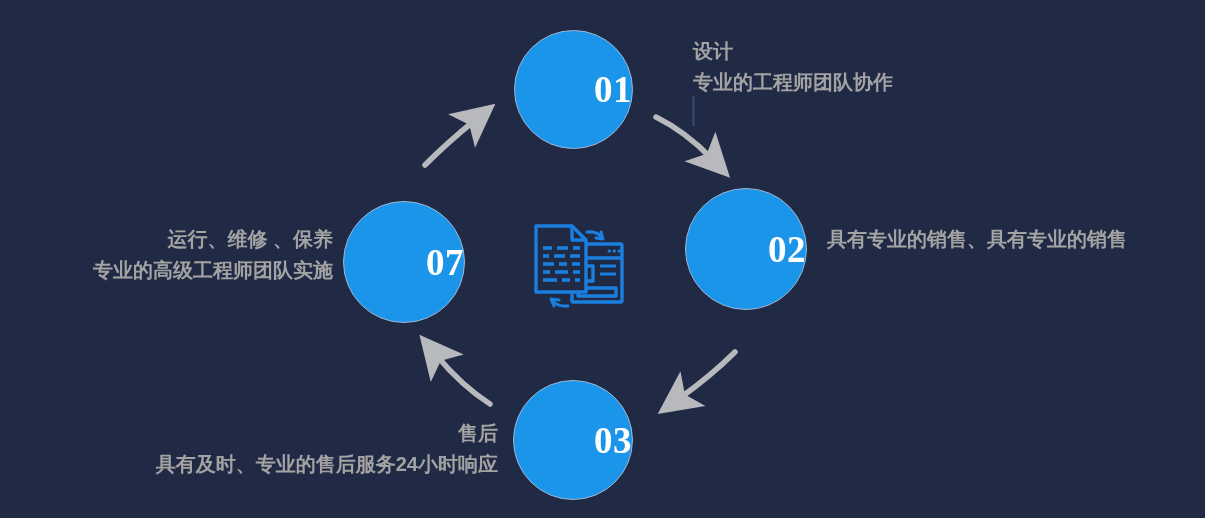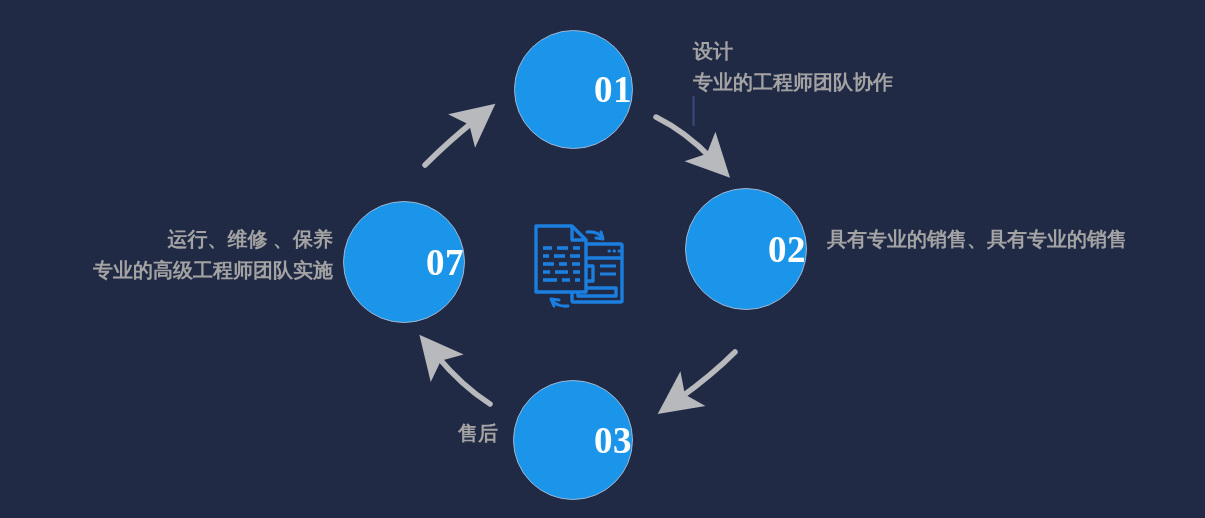--- a/index.html
+++ b/index.html
@@ -166,20 +166,21 @@
     <span class="label-title">设计</span>
     <span class="label-desc">专业的工程师团队协作</span>
   </div>
 
   <div class="label-block" id="label-02">
     <span class="label-desc">具有专业的销售、具有专业的销售</span>
   </div>
 
   <div class="label-block" id="label-03">
     <span class="label-title">售后</span>
+    <span class="label-desc">具有及时、专业的售后服务24小时响应</span>
   </div>
 
   <div class="label-block" id="label-04">
     <span class="label-title">运行、维修 、保养</span>
     <span class="label-desc">专业的高级工程师团队实施</span>
   </div>
 
 </div>
 
 </body></html>

